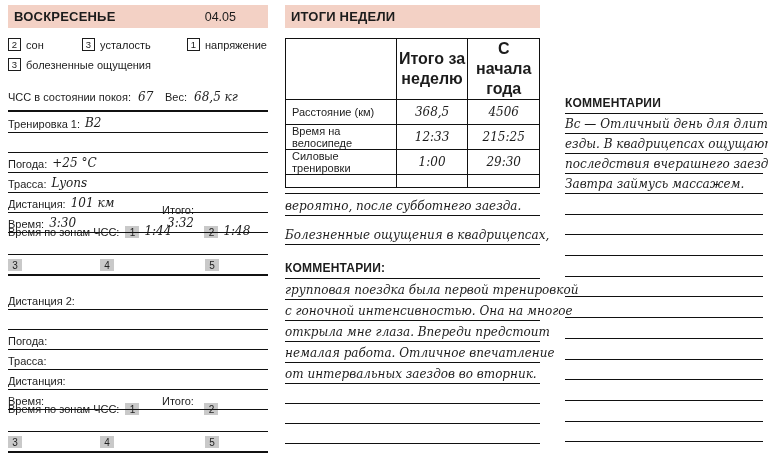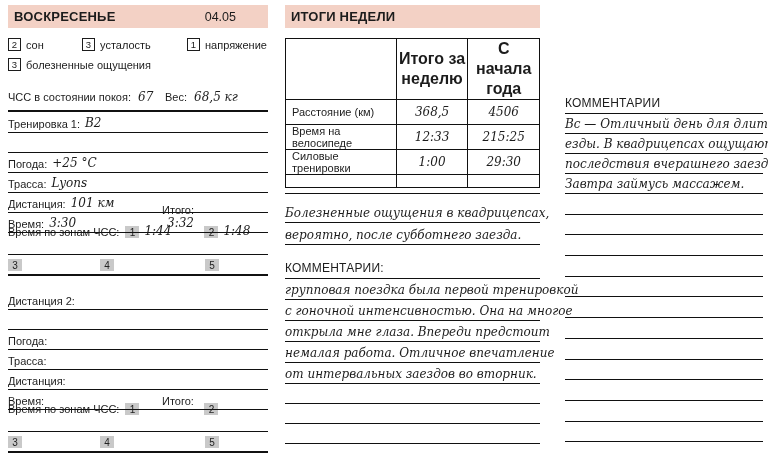--- a/index.html
+++ b/index.html
@@ -58,21 +58,21 @@
                 vertical-align:middle; line-height:1.25; }
   tr.trow td { height:25px; }
   tr.tempty td { height:13px; }
   tr.ttotal td { height:26px; }
   tr.ttotal td.c-label { text-align:right; padding-right:8px; font-weight:bold; }
 
   .note-top { border-bottom:1px solid #111; height:6px; }
   .note-line-a { height:29px; } .note-line-b { height:22px; }
   .ruled { border-bottom:1px solid #111; display:flex; align-items:flex-end; padding-bottom:2px; }
 
-  .cmt-head { margin-top:16px; font-weight:normal; font-size:12px;
+  .cmt-head { margin-top:16px; font-weight:bold; font-size:12px;
               border-bottom:1px solid #111; padding-bottom:3px; letter-spacing:.2px; }
   .cmt-line { height:21px; }
   .col-mid .empty-line { height:20px; border-bottom:1px solid #111; }
 
   .col-right .cmt-line { height:20px; }
   .col-right .empty-line { height:20.7px; border-bottom:1px solid #111; }
 </style>
 </head>
 <body>
 
@@ -216,26 +216,26 @@
     </tr>
     <tr class="tempty">
       <td class="c-label"></td>
       <td class="c-val"></td>
       <td class="c-val"></td>
     </tr>
   </tbody>
     </table>
 
   <div class="note-top"></div>
+  <div class="ruled note-line-b">
+    <span class="hw">вероятно, после субботнего заезда.</span>
+  </div>
   <div class="ruled note-line-a">
     <span class="hw">Болезненные ощущения в квадрицепсах,</span>
   </div>
-  <div class="ruled note-line-b">
-    <span class="hw">вероятно, после субботнего заезда.</span>
-  </div>
 
   <div class="cmt-head">КОММЕНТАРИИ:</div>
   <div class="ruled cmt-line">
     <span class="hw">групповая поездка была первой тренировкой</span>
   </div>
   <div class="ruled cmt-line">
     <span class="hw">с гоночной интенсивностью. Она на многое</span>
   </div>
   <div class="ruled cmt-line">
     <span class="hw">открыла мне глаза. Впереди предстоит</span>

